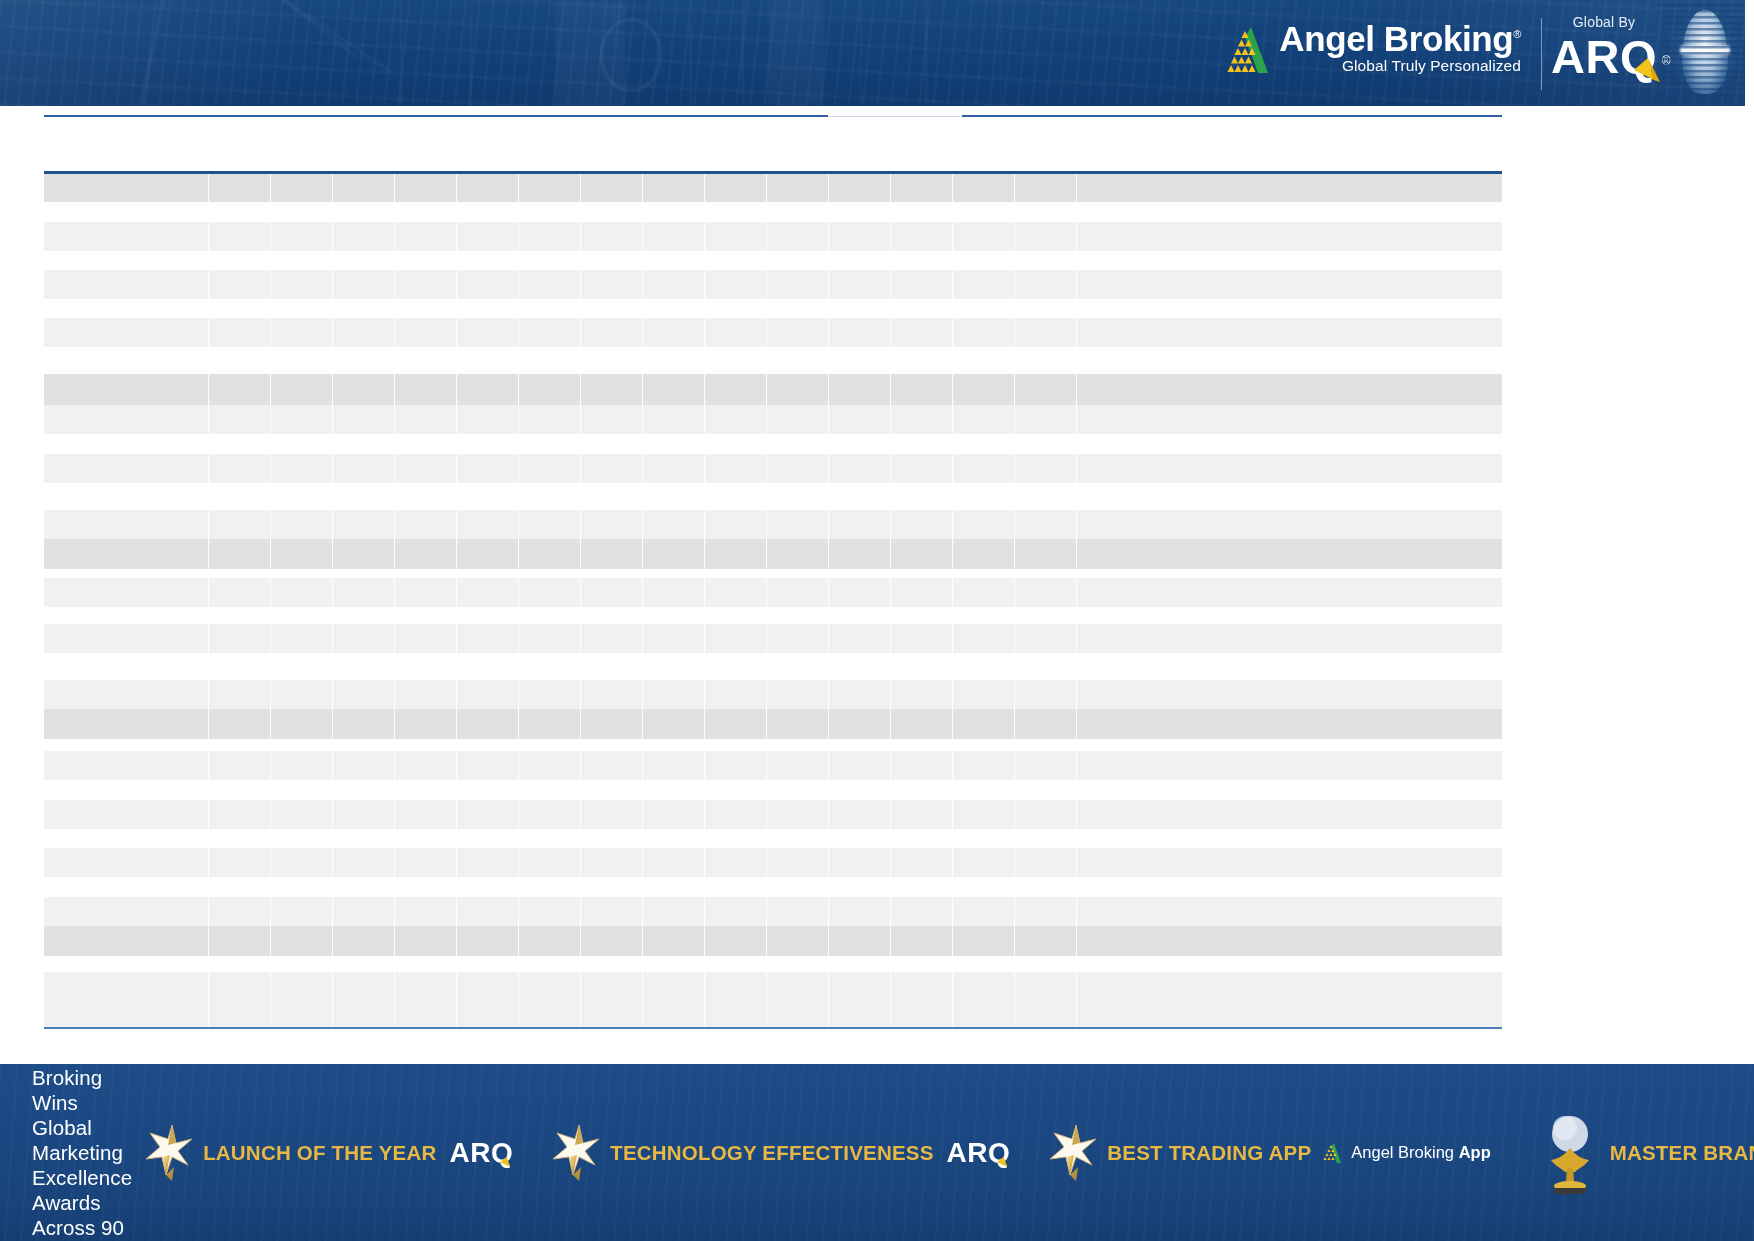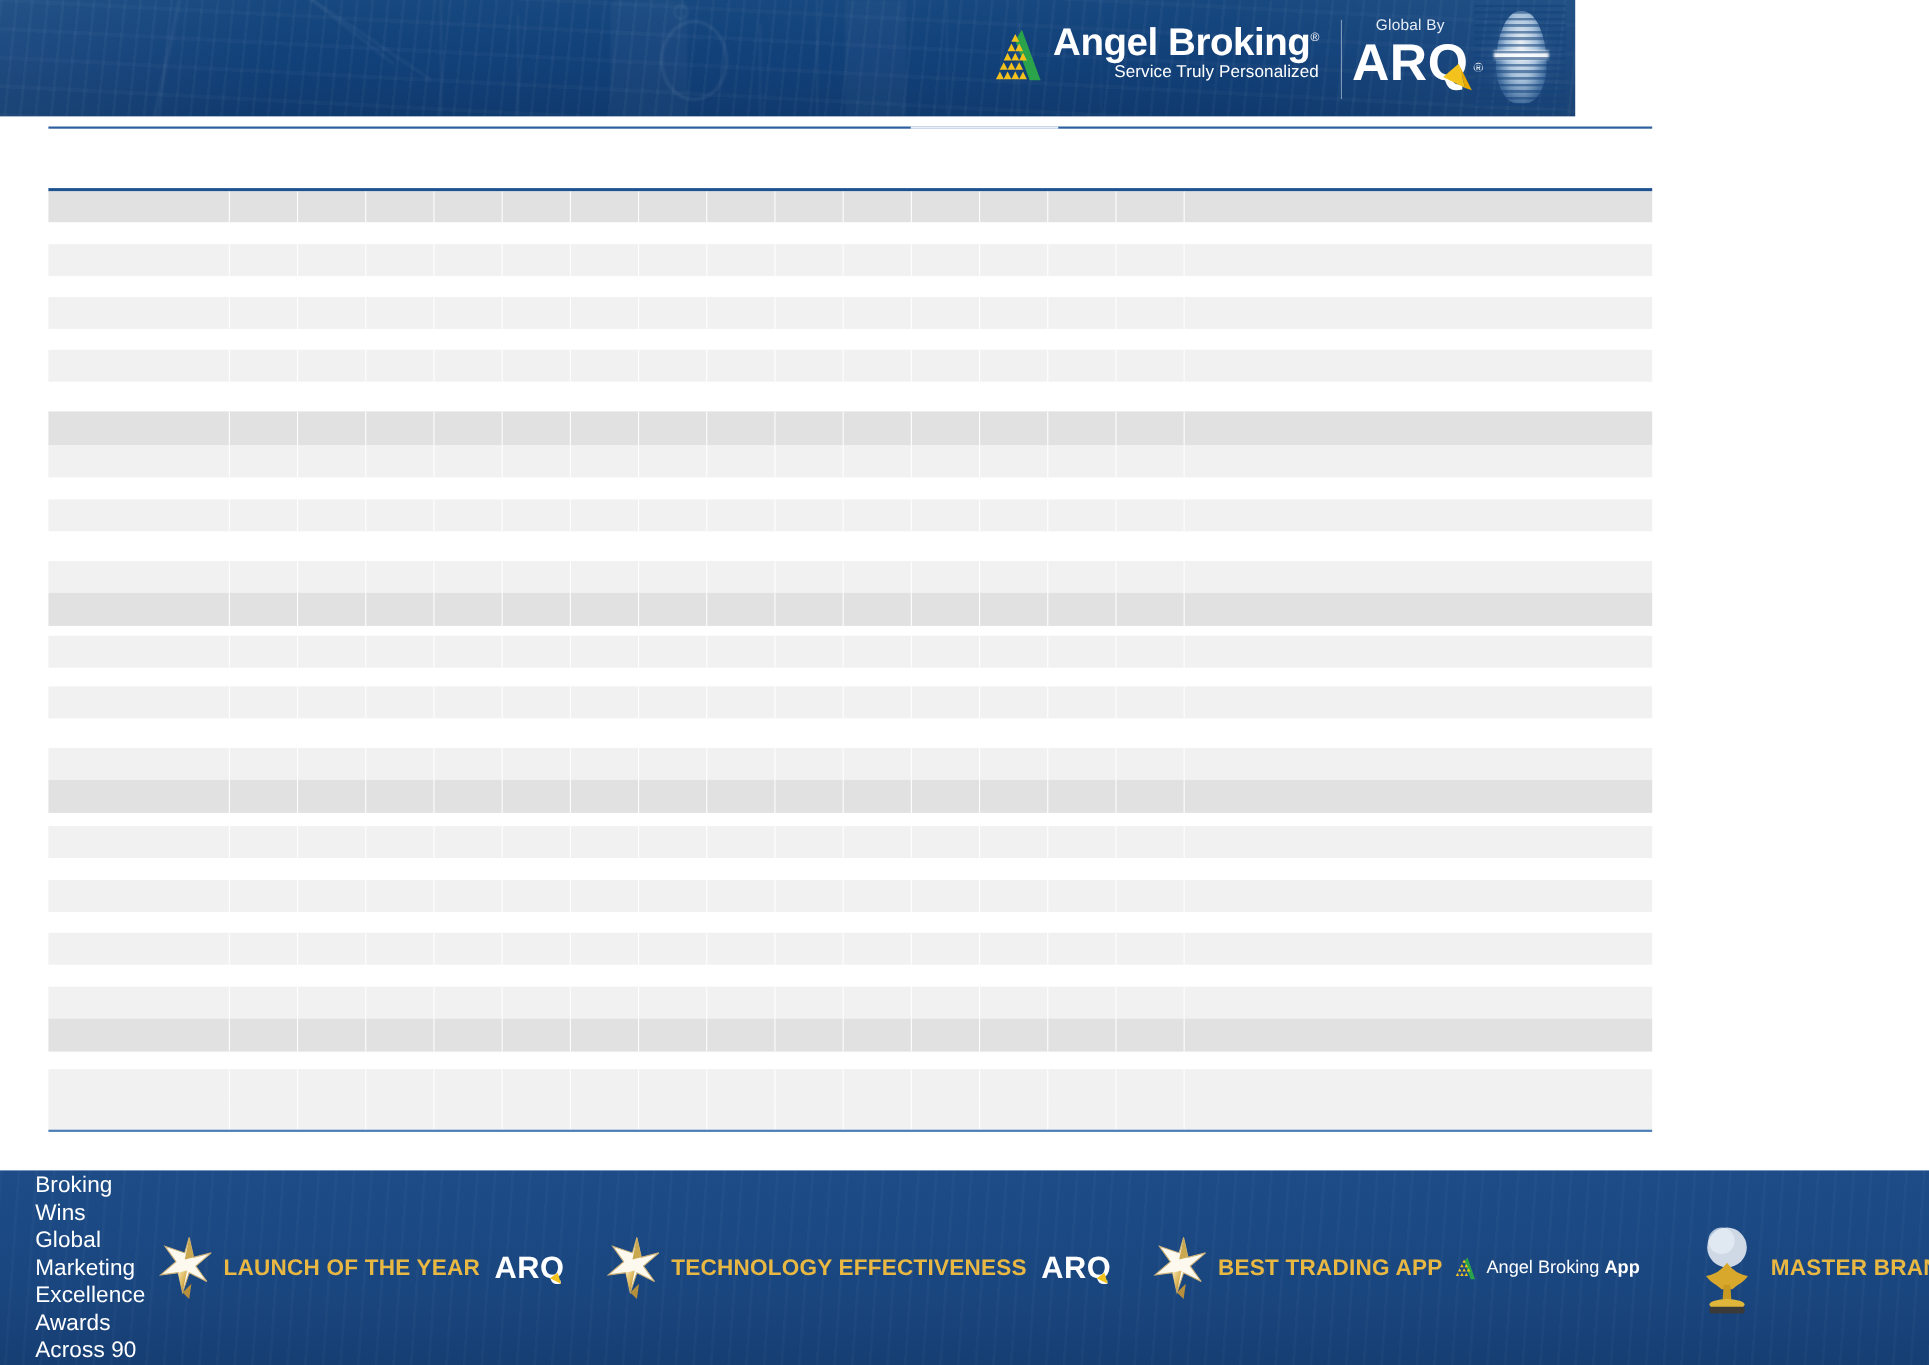--- a/index.html
+++ b/index.html
@@ -16,21 +16,21 @@
     position: relative;
     width: 1754px;
     height: 1241px;
     background: #ffffff;
   }
 
   
   .header-banner {
     position: absolute;
     left: 0; top: 0;
-    width: 1432px;
+    width: 1754px;
     height: 106px;
     background:
       linear-gradient(100deg, rgba(255,255,255,0.055) 0%, rgba(255,255,255,0) 18%),
       linear-gradient(255deg, rgba(255,255,255,0.05) 0%, rgba(255,255,255,0) 22%),
       repeating-linear-gradient(96deg,
          rgba(255,255,255,0.030) 0px,
          rgba(255,255,255,0.030) 2px,
          rgba(255,255,255,0.000) 3px,
          rgba(255,255,255,0.000) 14px),
       repeating-linear-gradient(3deg,
@@ -355,21 +355,21 @@
             <polygon points="27.5,31.5 31.1,38.5 23.9,38.5"></polygon>
             <polygon points="10,40 13.6,47 6.4,47"></polygon>
             <polygon points="17,40 20.6,47 13.4,47"></polygon>
             <polygon points="24,40 27.6,47 20.4,47"></polygon>
             <polygon points="31,40 34.6,47 27.4,47"></polygon>
           </g>
         </svg>
       </div>
       <div>
         <div class="ab-name"><span>Angel Broking</span><span class="ab-reg">®</span></div>
-        <div class="ab-tagline">Service Truly Personalized</div>
+        <div class="ab-tagline">Global Truly Personalized</div>
       </div>
     </div>
 
     <div class="divider-bar"></div>
 
     <div class="arq-block">
       <div class="arq-powered">Global By</div>
       <div class="arq-word">
         <span>ARQ</span><span class="arq-reg">®</span>
         <svg width="34" height="30" style="position:absolute; right:-4px; bottom:-2px;">

